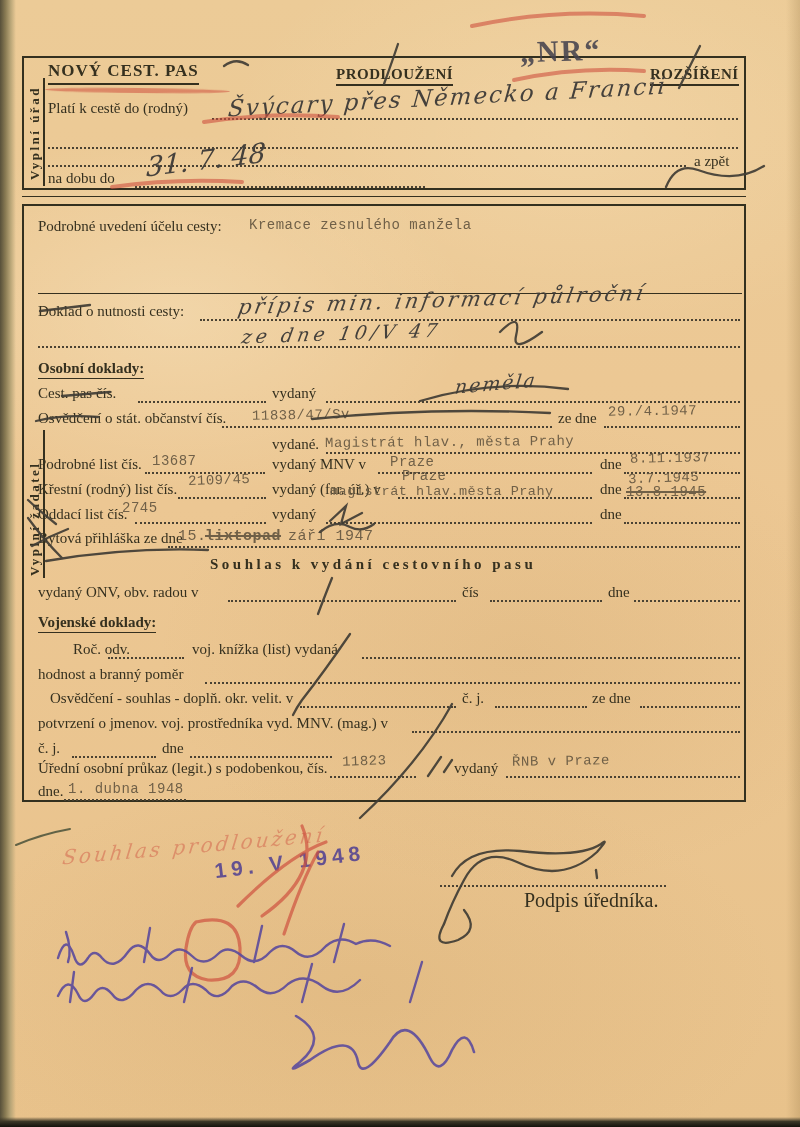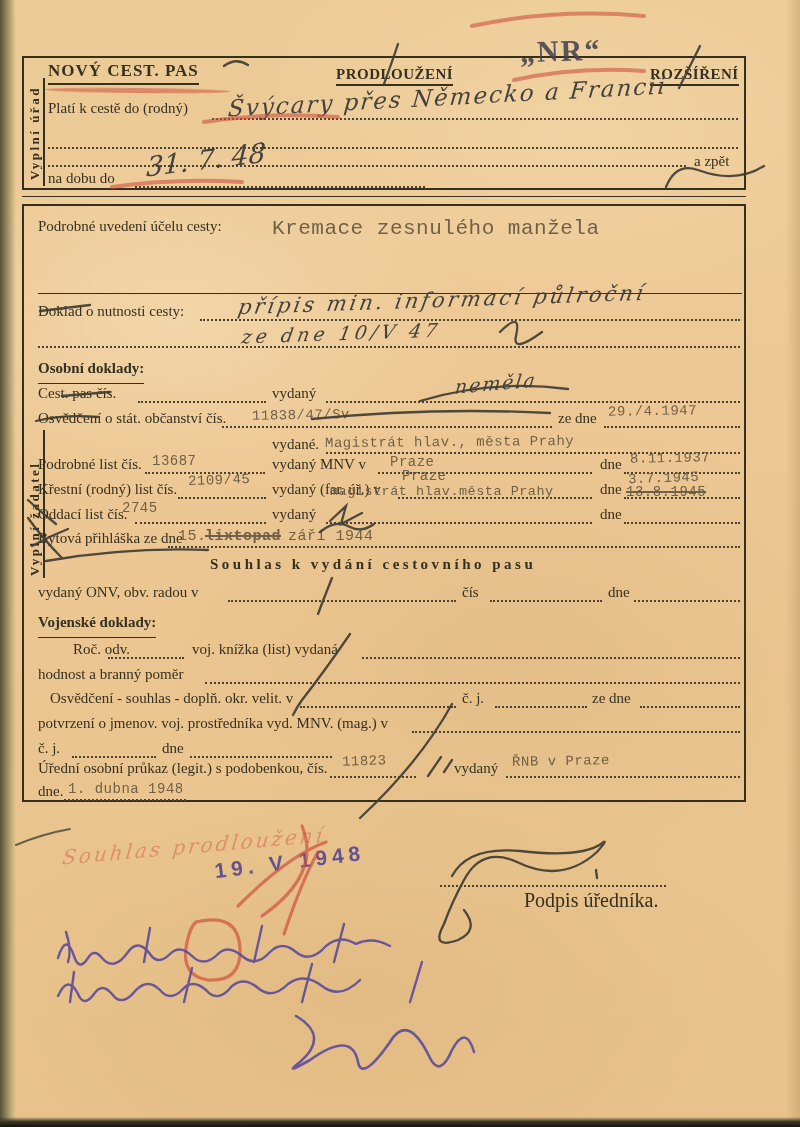--- a/index.html
+++ b/index.html
@@ -17,21 +17,21 @@
     background:linear-gradient(0deg,#14120c 0,#3c3727 55%,rgba(80,72,48,0) 100%);}
   .edge-right{position:absolute;right:0;top:0;width:14px;height:100%;
     background:linear-gradient(270deg,rgba(150,120,70,.28),rgba(150,120,70,0));}
   .abs{position:absolute;white-space:nowrap;}
   .lbl{font-size:15px;color:var(--ink,#35301f);}
   .lbl-sm{font-size:20px;color:var(--ink,#35301f);}
   .hdr{font-size:17px;font-weight:bold;letter-spacing:1px;color:var(--ink,#35301f);
        border-bottom:2.5px solid var(--ink,#35301f);padding-bottom:2px;}
   .hdr2{font-size:15px;font-weight:bold;letter-spacing:.5px;color:var(--ink,#35301f);
        border-bottom:2px solid var(--ink,#35301f);padding-bottom:1px;}
-  .uline{border-bottom:1.5px solid var(--ink,#35301f);padding-bottom:6px;}
+  .uline{border-bottom:1.5px solid var(--ink,#35301f);padding-bottom:1px;}
   .dots{position:absolute;height:1px;border-bottom:2px dotted var(--dotc,#4a4233);}
   .hline{position:absolute;height:0;border-top:1.5px solid var(--ink,#35301f);}
   .vline{position:absolute;width:0;border-left:2px solid var(--ink,#35301f);}
   .vlabel{position:absolute;font-size:13px;font-weight:bold;letter-spacing:2.5px;
        color:var(--ink,#35301f);transform-origin:0 0;transform:rotate(-90deg);}
   .type{font-family:"Liberation Mono","DejaVu Sans Mono",monospace;font-size:14px;
        color:var(--type,#6a5b44);letter-spacing:.5px;opacity:.95;}
   .hand{font-family:"DejaVu Serif",serif;font-style:italic;color:var(--hand,#45413c);}
   .hand-red{font-family:"DejaVu Serif",serif;font-style:italic;color:var(--red,#cf5240);opacity:.45;}
   .stamp-nr{font-size:30px;font-weight:bold;letter-spacing:2px;color:var(--stamp-gray,#46434e);
@@ -75,21 +75,21 @@
 <span class="abs lbl" style="left:48px;top:170px;">na dobu do</span>
 <div class="dots" style="left:135px;top:185px;width:290px;"></div>
 <span class="abs hand" style="left:146px;top:144px;font-size:27px;transform:rotate(-7deg) skewX(-10deg);">31. 7. 48</span>
 
 <div class="abs" style="left:22px;top:204px;width:720px;height:594px;border:2px solid #33301f;"></div>
 
 <span class="vlabel" style="left:27px;top:576px;">Vyplní žadatel</span>
 <div class="vline" style="left:43px;top:430px;height:148px;"></div>
 
 <span class="abs lbl" style="left:38px;top:218px;">Podrobné uvedení účelu cesty:</span>
-<span class="abs type" style="left:272px;top:217px;font-size:21px;text-align:center;">Kremace zesnulého manžela</span>
+<span class="abs type" style="left:249px;top:217px;font-size:14px;text-align:center;">Kremace zesnulého manžela</span>
 
 <div class="hline" style="left:38px;top:293px;width:704px;"></div>
 
 <span class="abs lbl" style="left:38px;top:303px;">Doklad o nutnosti cesty:</span>
 <div class="dots" style="left:200px;top:318px;width:540px;"></div>
 <span class="abs hand" style="left:238px;top:288px;font-size:21px;letter-spacing:3px;transform:rotate(-2deg) skewX(-12deg);">přípis min. informací půlroční</span>
 <div class="dots" style="left:38px;top:345px;width:702px;"></div>
 <span class="abs hand" style="left:242px;top:322px;font-size:19px;letter-spacing:4px;transform:rotate(-2deg) skewX(-12deg);">ze dne 10/V 47</span>
 
 <span class="abs lbl uline" style="left:38px;top:360px;font-weight:bold;">Osobní doklady:</span>
@@ -138,21 +138,21 @@
 <span class="abs type" style="left:122px;top:500px;">2745</span>
 <span class="abs lbl" style="left:272px;top:506px;">vydaný</span>
 <div class="dots" style="left:326px;top:521px;width:266px;"></div>
 <span class="abs lbl" style="left:600px;top:506px;">dne</span>
 <div class="dots" style="left:624px;top:521px;width:116px;"></div>
 
 <span class="abs lbl" style="left:38px;top:530px;">Bytová přihláška ze dne</span>
 <div class="dots" style="left:168px;top:545px;width:572px;"></div>
 <span class="abs type" style="left:178px;top:528px;font-size:15px;">15.</span>
 <span class="abs type strike" style="left:205px;top:528px;font-size:15px;font-weight:bold;">lixtopad</span>
-<span class="abs type" style="left:288px;top:528px;font-size:15px;">září 1944</span>
+<span class="abs type" style="left:288px;top:528px;font-size:15px;">září 1947</span>
 
 <span class="abs centered" style="left:210px;top:556px;">Souhlas k vydání cestovního pasu</span>
 
 <span class="abs lbl" style="left:38px;top:584px;">vydaný ONV, obv. radou v</span>
 <div class="dots" style="left:228px;top:599px;width:228px;"></div>
 <span class="abs lbl" style="left:462px;top:584px;">čís</span>
 <div class="dots" style="left:490px;top:599px;width:112px;"></div>
 <span class="abs lbl" style="left:608px;top:584px;">dne</span>
 <div class="dots" style="left:634px;top:599px;width:106px;"></div>
 

